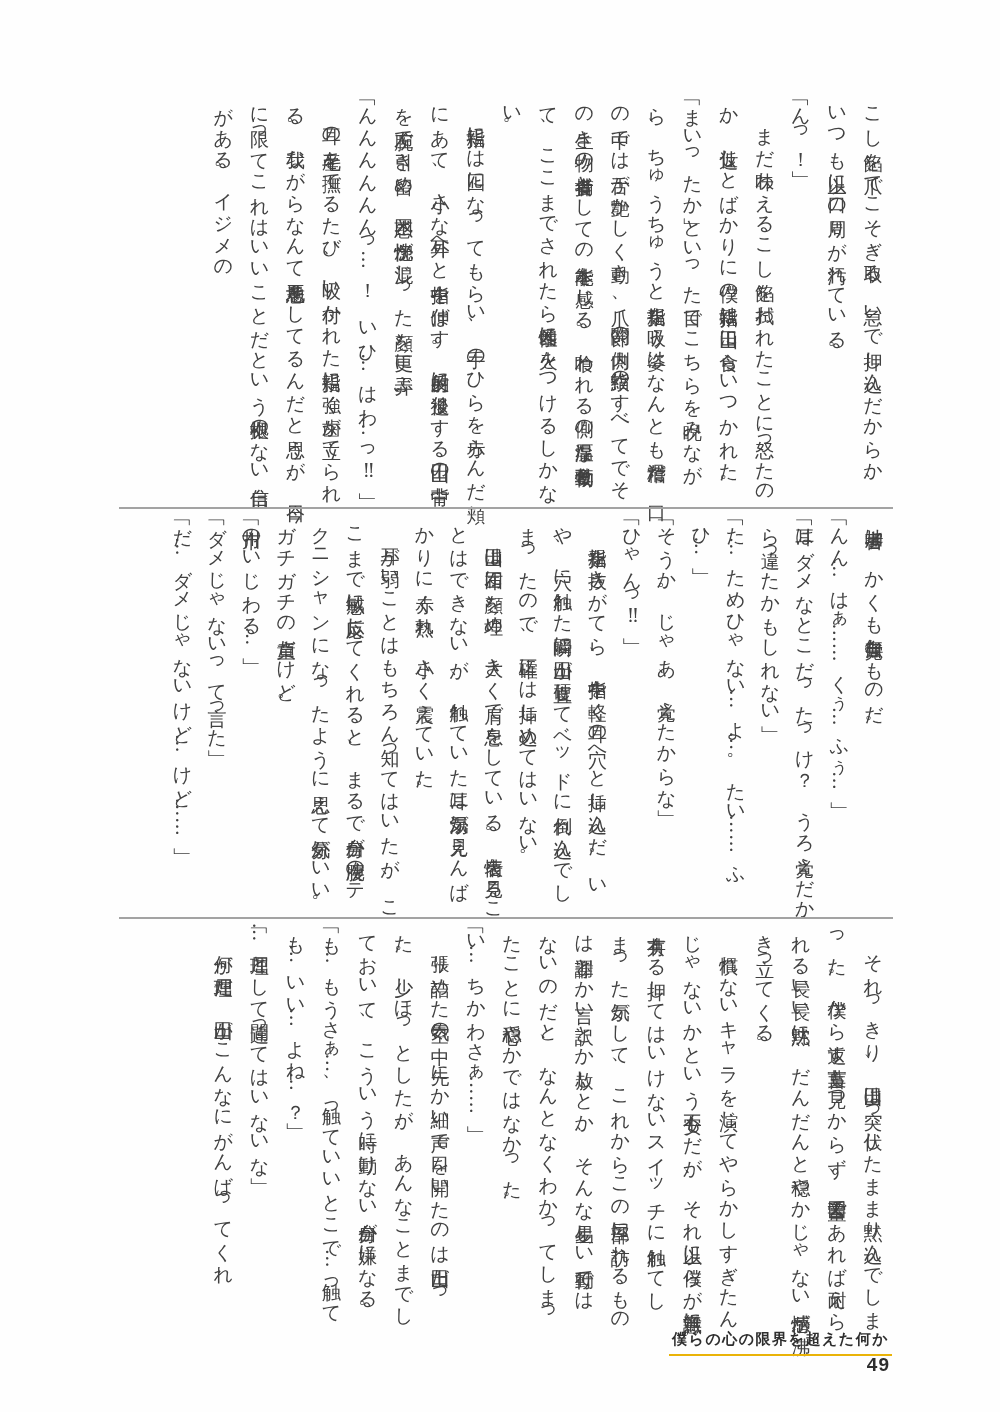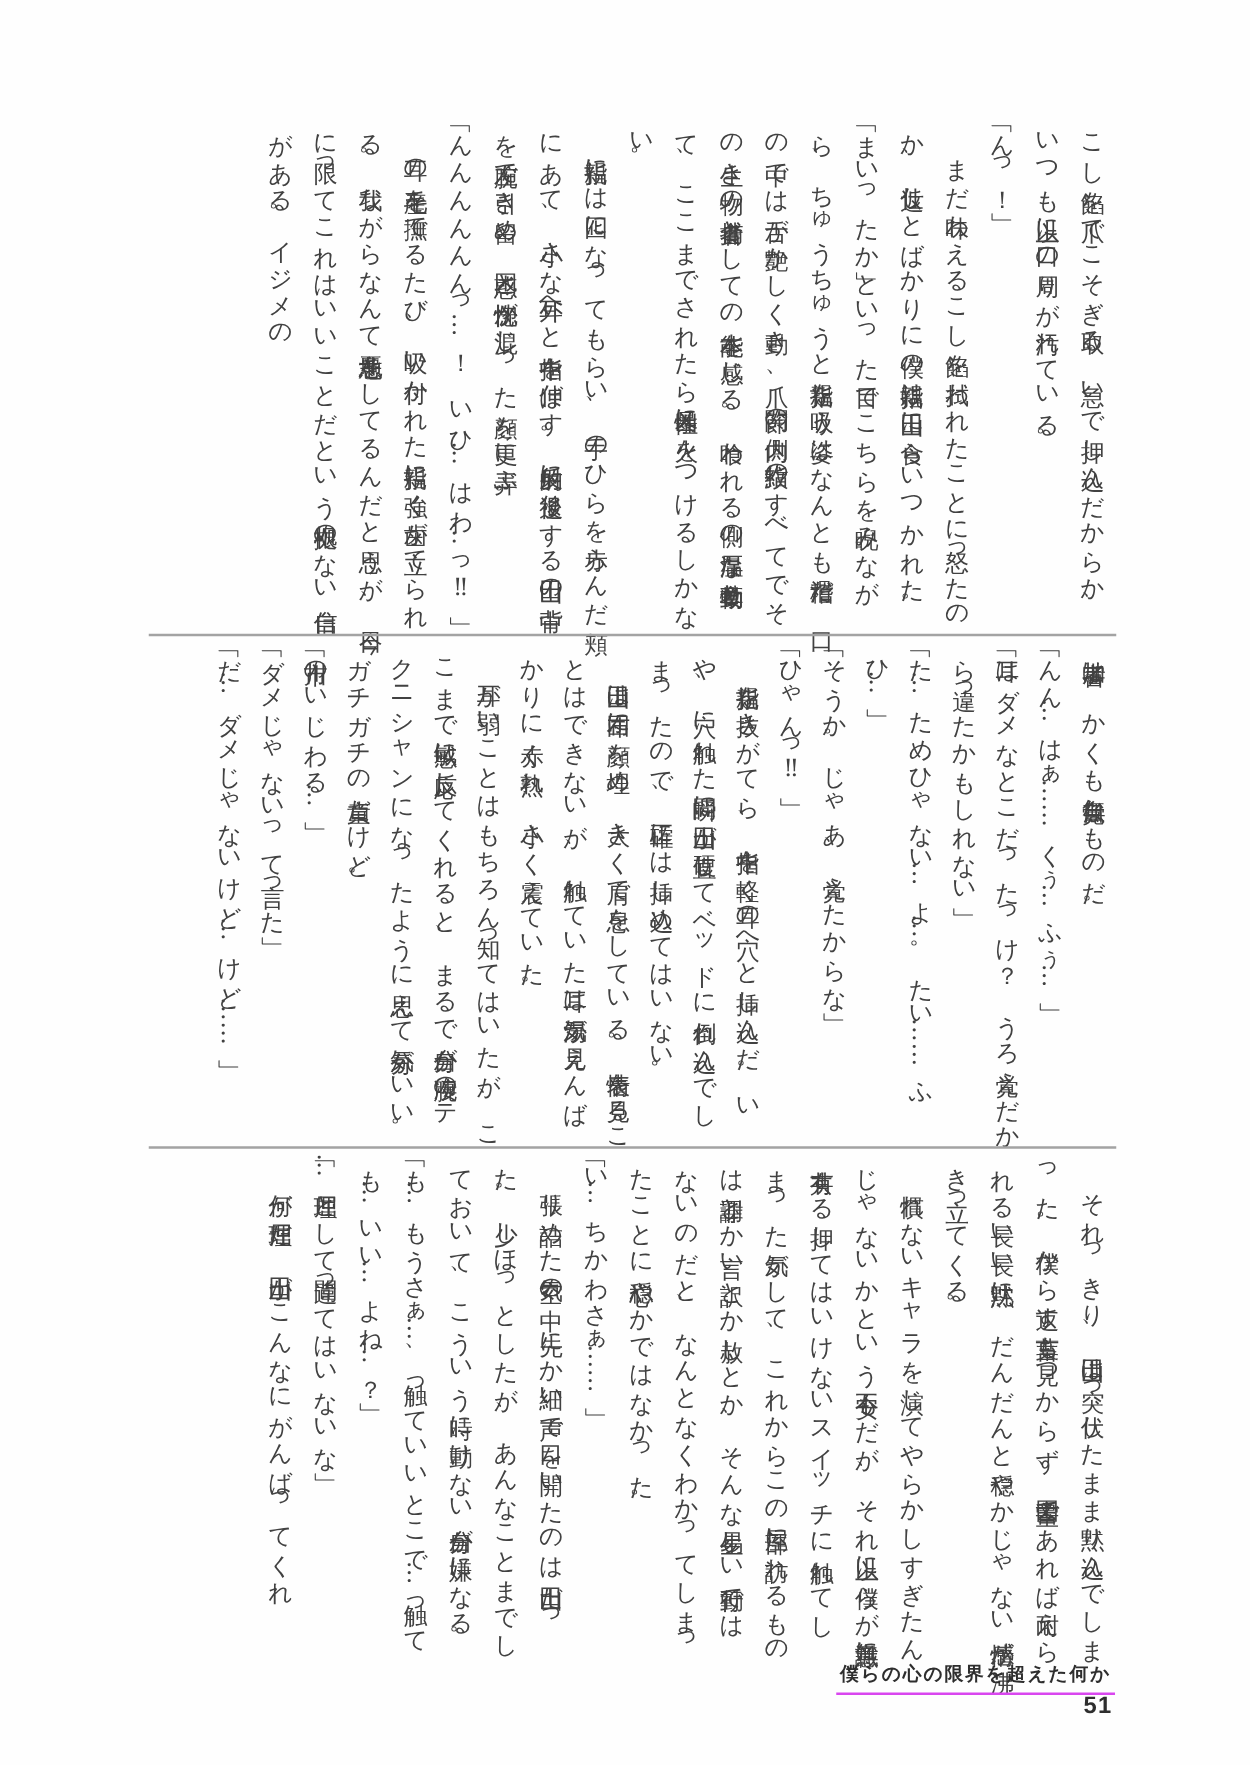--- a/index.html
+++ b/index.html
@@ -45,21 +45,21 @@
   .footer-title {
     position: absolute;
     top: 1330px;
     right: 108px;
     font-family: Liberation Serif, serif;
     font-size: 15px;
     font-weight: bold;
     letter-spacing: 1.5px;
     color: #2e2e2e;
     padding: 0 3px 5px 3px;
-    border-bottom: 2px solid #d946ef;
+    border-bottom: 2px solid #eab308;
   }
   .page-number {
     position: absolute;
     top: 1354px;
     right: 110px;
     font-family: "Liberation Sans", "DejaVu Sans", sans-serif;
     font-size: 19px;
     font-weight: bold;
     letter-spacing: 1px;
     color: #2e2e2e;
@@ -102,15 +102,15 @@
     <p>　それっきり、山田は突っ伏したまま黙り込んでしまった。僕から返す言葉も見つからず、図書室であれば耐えられる長い長い沈黙に、だんだんと穏やかじゃない感情が沸き立ってくる。</p>
     <p>　慣れないキャラを演じてやらかしすぎたんじゃないかという不安もだが、それ以上に僕らが無意識に共有する押してはいけないスイッチに触れてしまった気がして、これからこの部屋に訪れるものは謝罪とか言い訳とか赦しとか、そんな生易しい行動ではないのだと、なんとなくわかってしまったことに心穏やかではなかった。</p>
     <p>「い…ちかわさぁ……」</p>
     <p>　張り詰めた空気の中、先にか細い声で口を開いたのは山田だった。少しほっとしたが、あんなことまでしておいて、こういう時に動けない自分が嫌になる。</p>
     <p>「も…もうさぁ…、触っていいとこで…触っても…いい…よね…？」</p>
     <p>「…理屈として間違ってはいないな」</p>
     <p>　何が理屈だ。山田がこんなにがんばってくれ</p>
   </section>
 
   <div class="footer-title">僕らの心の限界を超えた何か</div>
-  <div class="page-number">51</div>
+  <div class="page-number">49</div>
 
 </main>
 
 </body></html>

